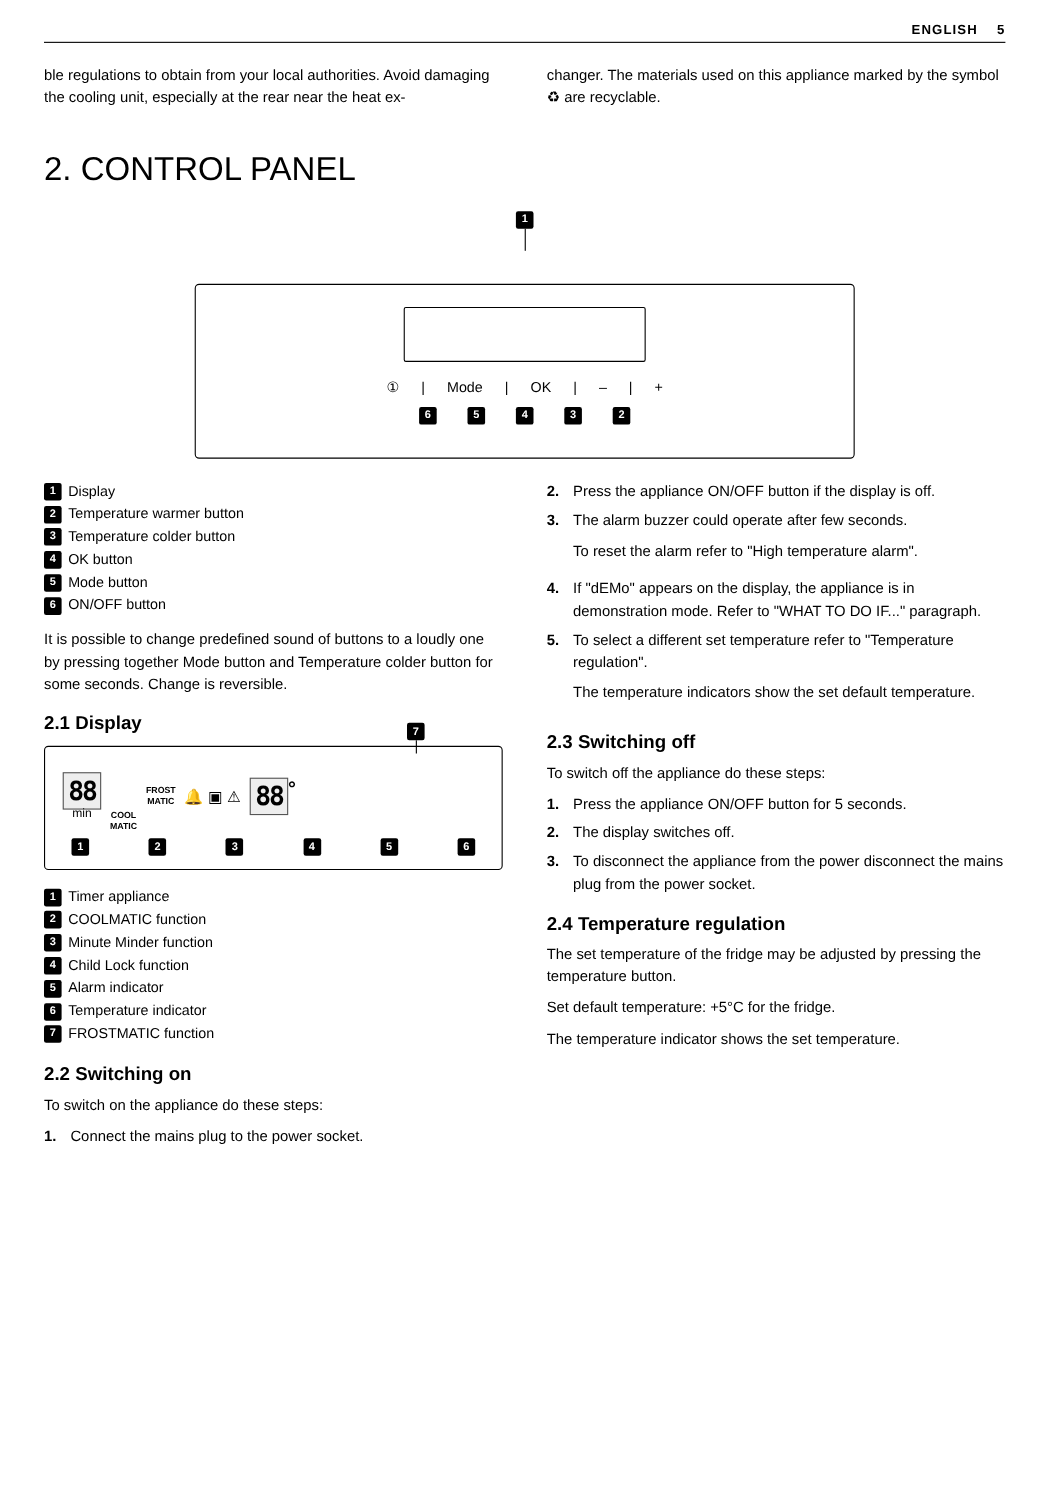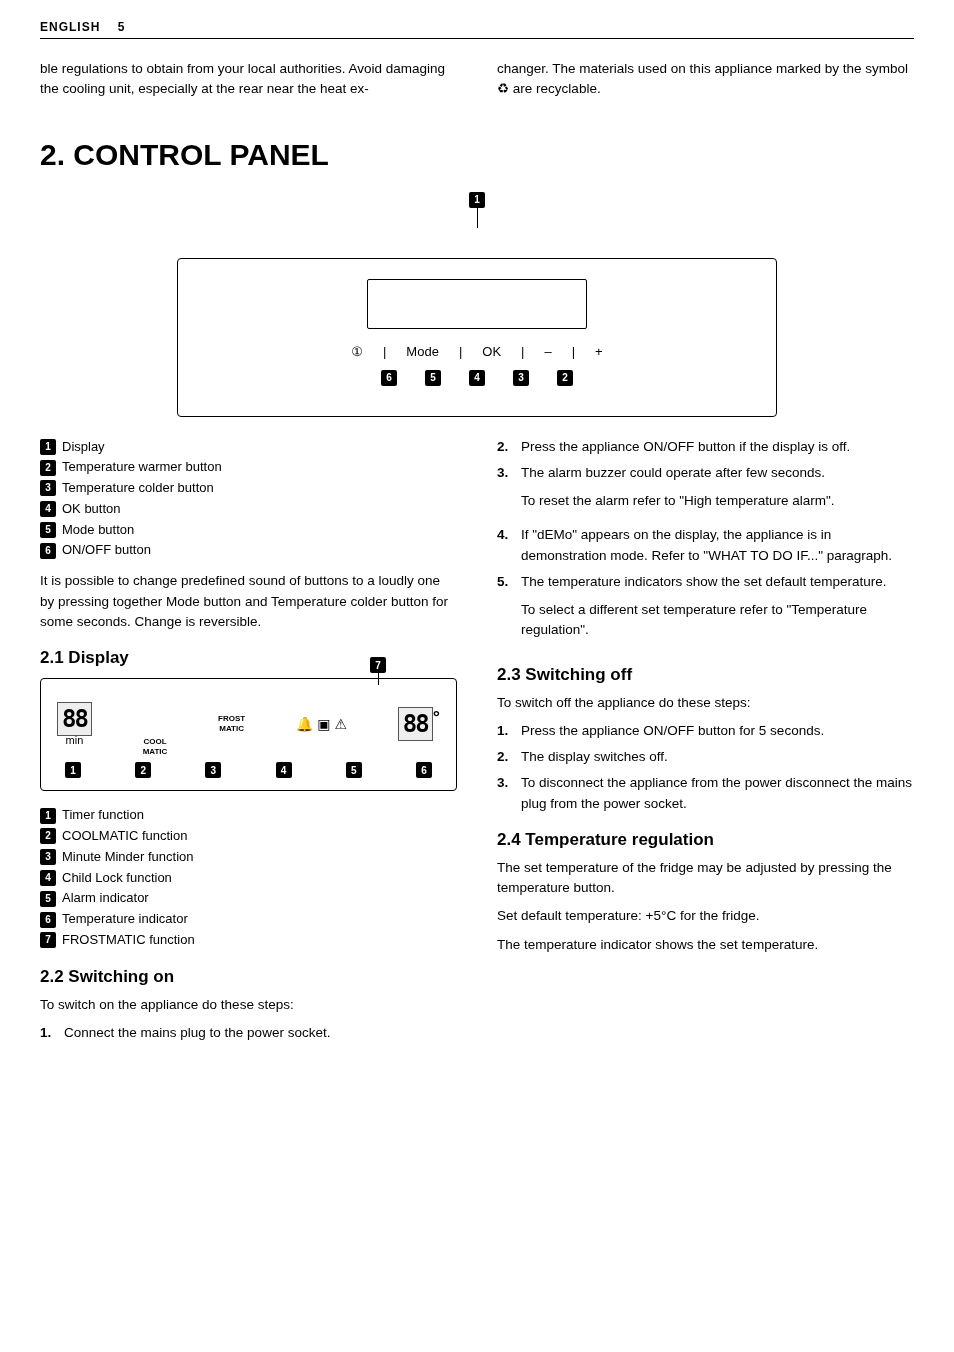--- a/index.html
+++ b/index.html
@@ -7,30 +7,31 @@
       font-family: Arial, Helvetica, sans-serif;
       font-size: 14px;
       background: #fff;
       color: #000;
       width: 954px;
       min-height: 1352px;
       padding: 20px 40px;
     }
     .header-line {
       display: flex;
+      justify-content: flex-end;
       font-size: 12px;
       font-weight: bold;
       letter-spacing: 1px;
       margin-bottom: 20px;
       border-bottom: 1px solid #000;
       padding-bottom: 4px;
     }
     .section-title {
       font-size: 30px;
-      font-weight: bold;
+      font-weight: normal;
       margin-bottom: 20px;
       margin-top: 16px;
     }
     .intro-text {
       display: flex;
       gap: 40px;
       margin-bottom: 30px;
       font-size: 13.5px;
       line-height: 1.5;
     }
@@ -130,22 +131,22 @@
     .display-diagram {
       border: 1.5px solid #000;
       border-radius: 4px;
       padding: 12px 16px;
       margin: 10px 0 14px 0;
       position: relative;
     }
     .display-inner {
       display: flex;
       align-items: center;
-      justify-content: space-between;
-      gap: 24px;
+      justify-content: flex-start;
+      gap: 8px;
     }
     .seg-display {
       font-size: 24px;
       font-family: monospace;
       font-weight: bold;
       letter-spacing: -2px;
       border: 1px solid #555;
       padding: 2px 4px;
       background: #eee;
     }
@@ -302,21 +303,21 @@
         <span class="num-badge">3</span>
         <span class="num-badge">4</span>
         <span class="num-badge">5</span>
         <span class="num-badge">6</span>
       </div>
     </div>
 
     <div style="margin-bottom:10px;">
       <div class="diagram-number-label">
         <span class="num-badge">1</span>
-        <span>Timer function</span>
+        <span>Timer appliance</span>
       </div>
       <div class="diagram-number-label">
         <span class="num-badge">2</span>
         <span>COOLMATIC function</span>
       </div>
       <div class="diagram-number-label">
         <span class="num-badge">3</span>
         <span>Minute Minder function</span>
       </div>
       <div class="diagram-number-label">
@@ -362,22 +363,22 @@
           <p>To reset the alarm refer to "High temperature alarm".</p>
         </div>
       </li>
       <li>
         <span class="li-num">4.</span>
         <span>If "dEMo" appears on the display, the appliance is in demonstration mode. Refer to "WHAT TO DO IF..." paragraph.</span>
       </li>
       <li>
         <span class="li-num">5.</span>
         <div>
+          <p>To select a different set temperature refer to "Temperature regulation".</p>
           <p>The temperature indicators show the set default temperature.</p>
-          <p>To select a different set temperature refer to "Temperature regulation".</p>
         </div>
       </li>
     </ul>
 
     <div class="sub-section">2.3 Switching off</div>
     <p>To switch off the appliance do these steps:</p>
     <ul class="numbered-list">
       <li>
         <span class="li-num">1.</span>
         <span>Press the appliance ON/OFF button for 5 seconds.</span>

